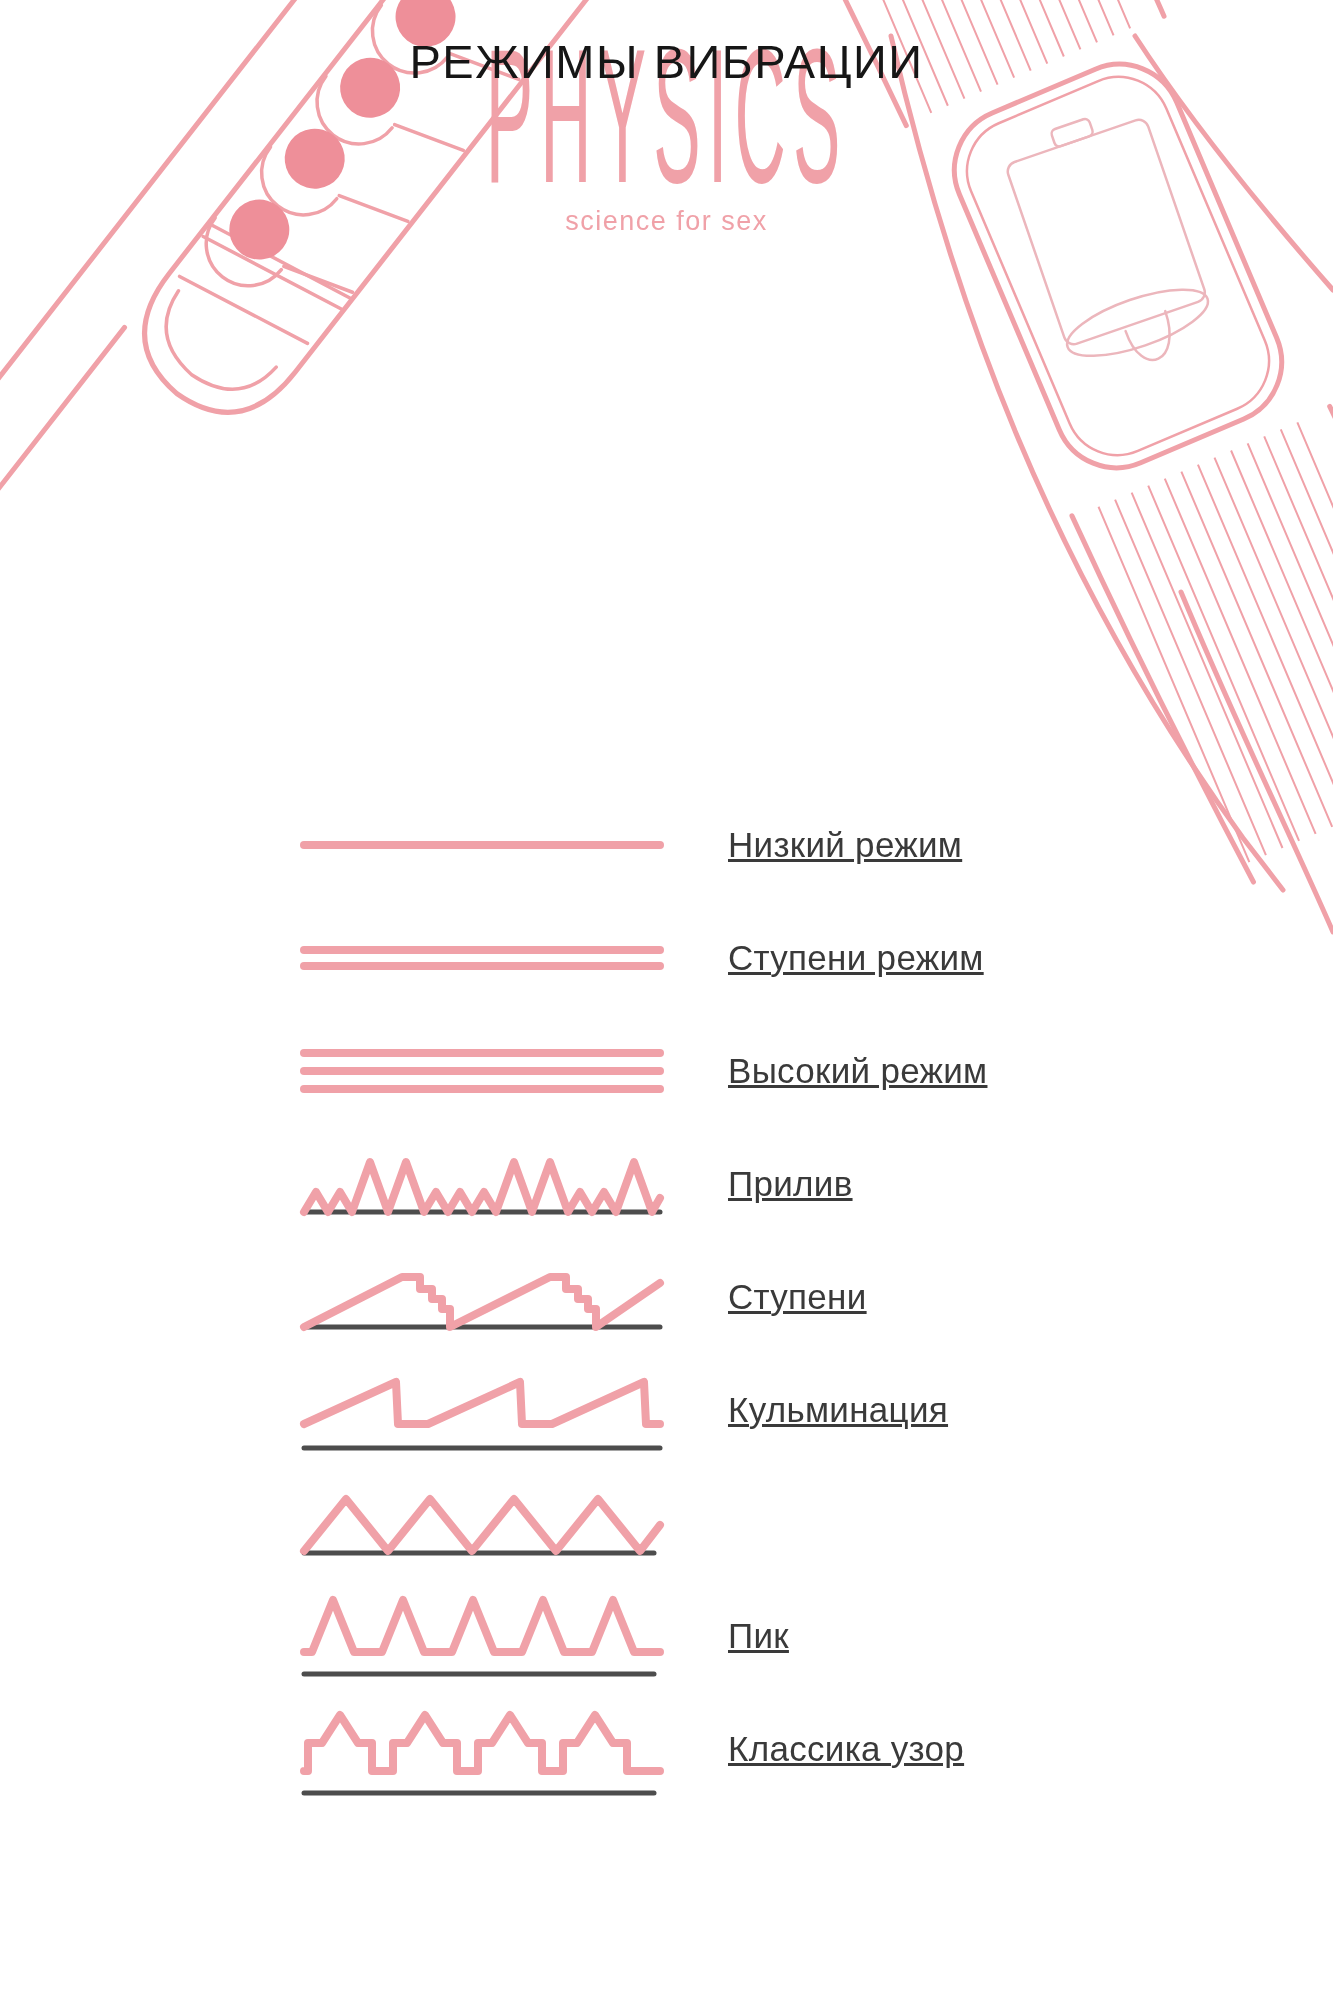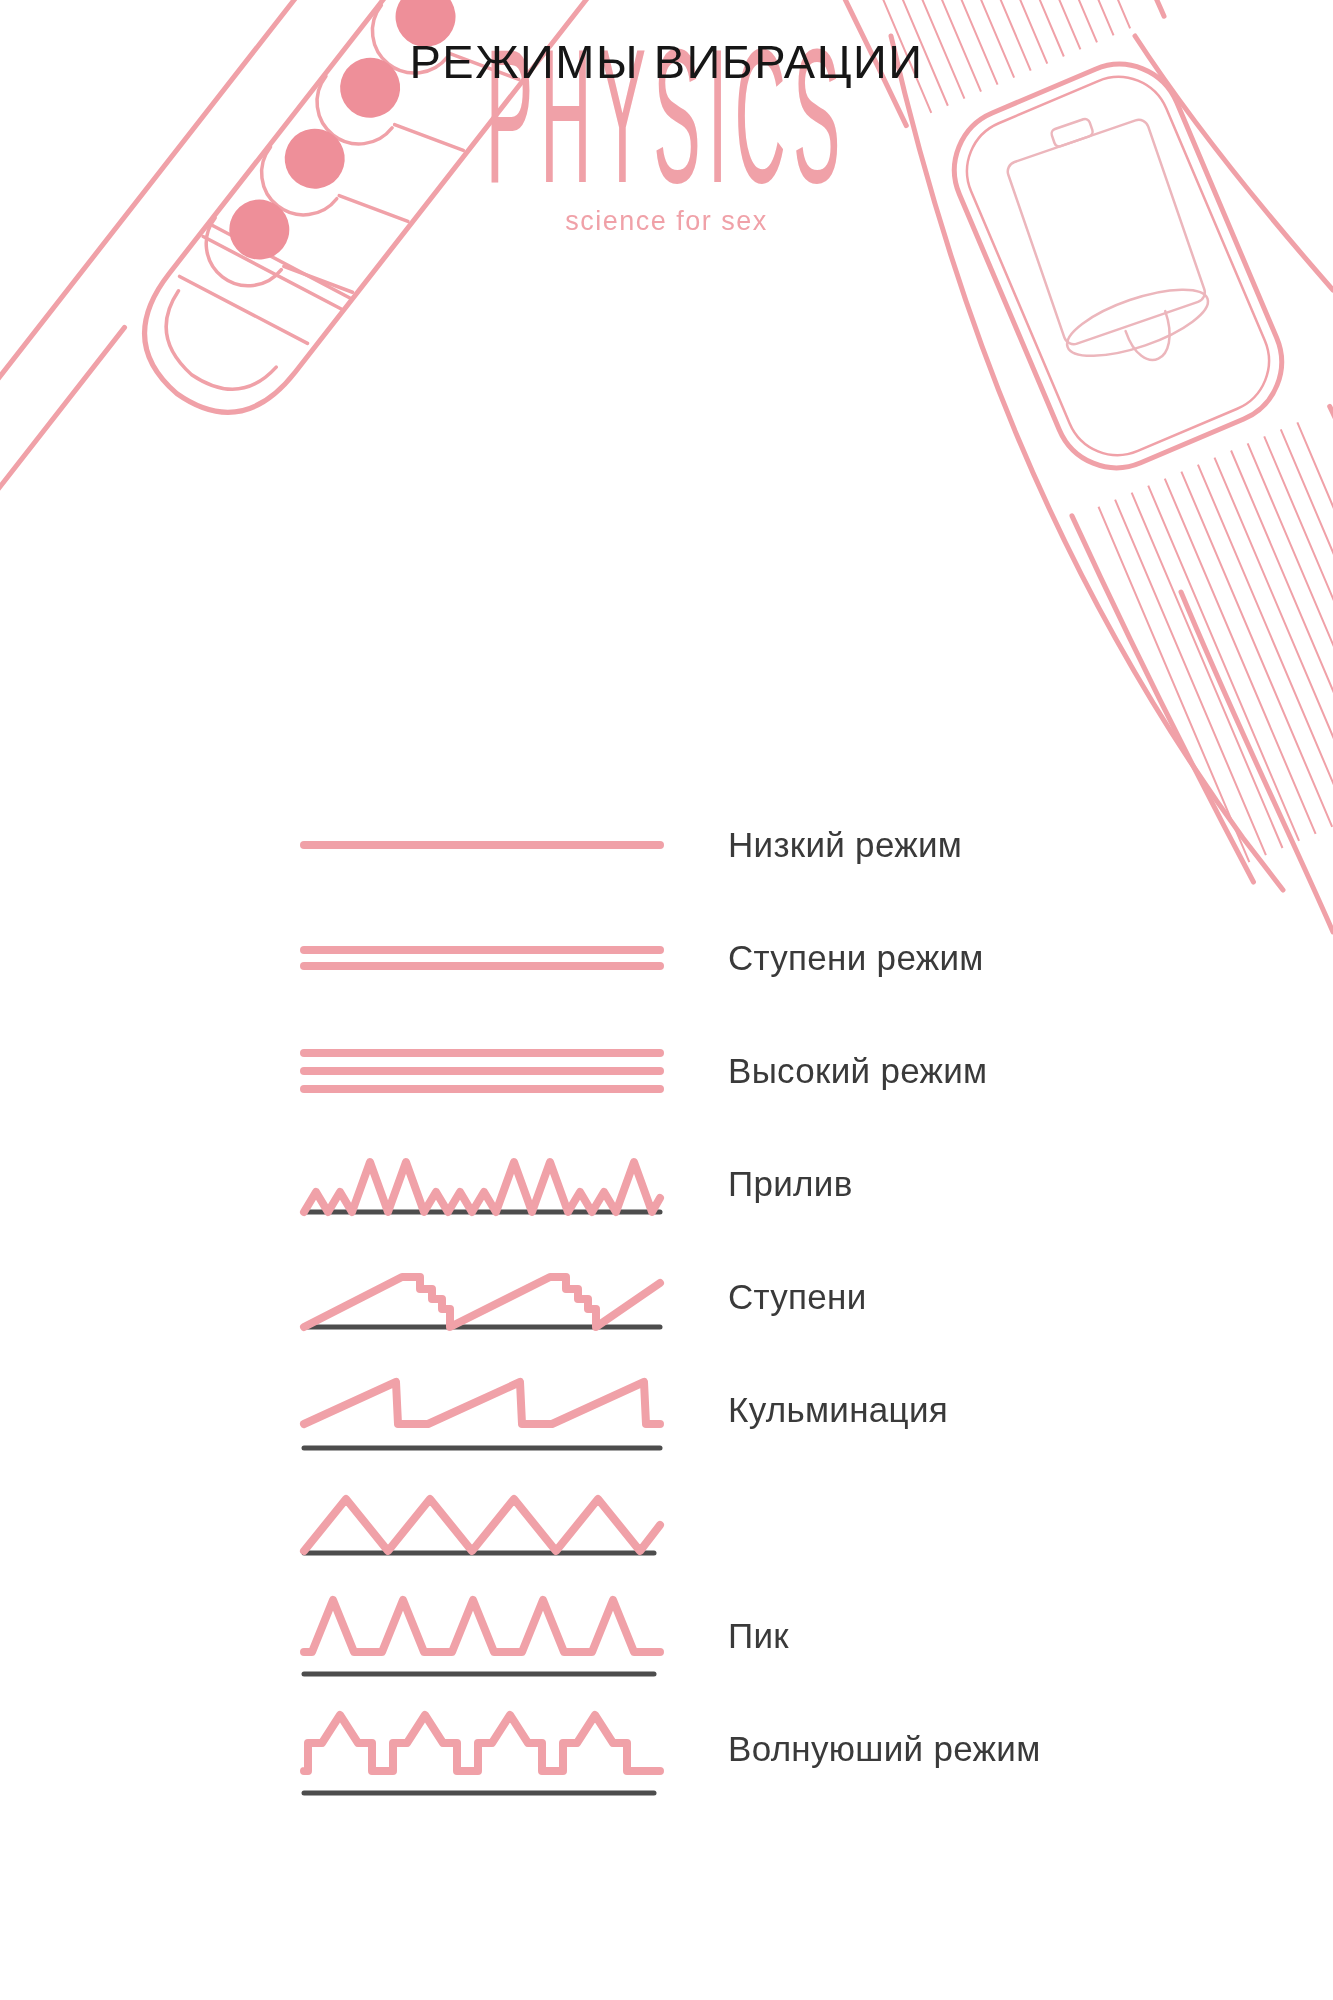--- a/index.html
+++ b/index.html
@@ -29,21 +29,21 @@
   .page-title{position:absolute;left:0;right:0;top:634;text-align:center;
       font-size:47px;line-height:52px;font-weight:400;letter-spacing:1.5px;color:var(--title);}
 
   
   .modes-list{position:absolute;left:298px;top:752px;width:1000px;}
   .mode-row{display:flex;align-items:center;height:113px;}
   .waveform{width:368px;height:100px;flex:0 0 368px;}
   .waveform path{fill:none;stroke-linecap:round;stroke-linejoin:round;}
   .waveform .pink{stroke:var(--pink);stroke-width:8;}
   .waveform .dark{stroke:var(--baseline);stroke-width:5;}
-  .mode-label{margin-left:62px;font-size:35px;letter-spacing:.3px;color:var(--label);white-space:nowrap;}
+  .mode-label{margin-left:62px;font-size:35px;letter-spacing:.3px;color:var(--label);white-space:nowrap;text-decoration:underline;}
 </style>
 </head>
 <body>
 
 <div class="page">
 
   <svg class="device device-left" width="540" height="1150" viewBox="0 0 540 1150" aria-hidden="true">
     <g transform="translate(300,200) rotate(38)">
       <path d="M -150,-1500 L -150,560"></path>
       <path d="M -118,-1500 L -118,-640 Q -124,-560 -112,-500 Q -100,-440 -114,-390 Q -126,-345 -114,-300"></path>
@@ -164,16 +164,16 @@
           <path class="pink" d="M6,66 L14,66 L35,14 L56,66 L84,66 L105,14 L126,66 L154,66 L175,14 L196,66 L224,66 L245,14 L266,66 L294,66 L315,14 L336,66 L362,66"></path>
         </svg>
     <div class="mode-label">Пик</div>
   </div>
 
   <div class="mode-row">
     <svg class="waveform" viewBox="0 0 368 100">
           <path class="dark" d="M6,94 L356,94"></path>
           <path class="pink" d="M6,72 L10,72 L10,44 L24,44 L42,16 L60,44 L74,44 L74,72 L95,72 L95,44 L109,44 L127,16 L145,44 L159,44 L159,72 L180,72 L180,44 L194,44 L212,16 L230,44 L244,44 L244,72 L265,72 L265,44 L279,44 L297,16 L315,44 L329,44 L329,72 L362,72"></path>
         </svg>
-    <div class="mode-label">Волнуюший режим</div>
+    <div class="mode-label">Классика узор</div>
   </div>
 </div>
 </div>
 
 </body></html>

